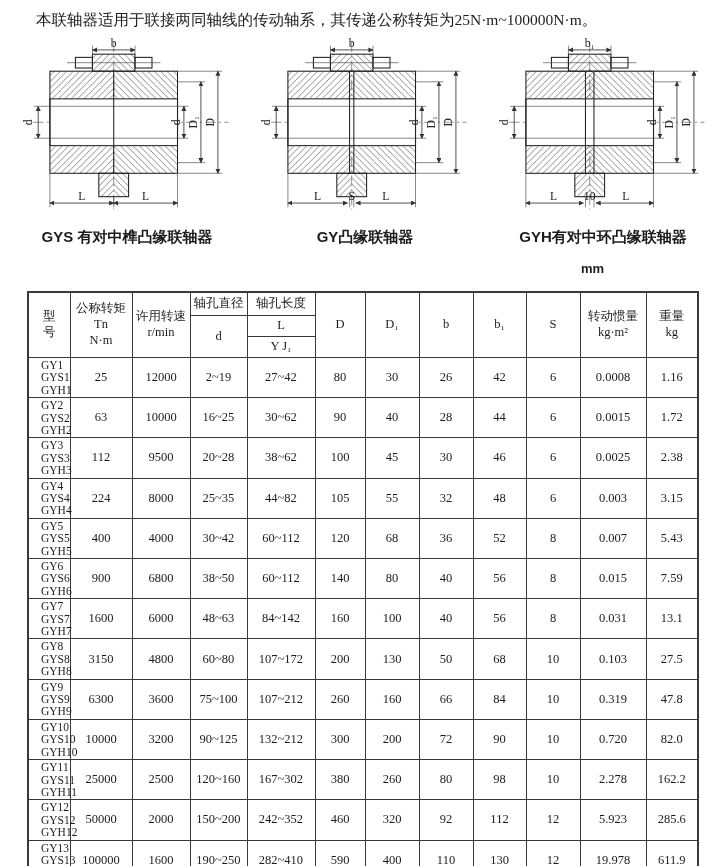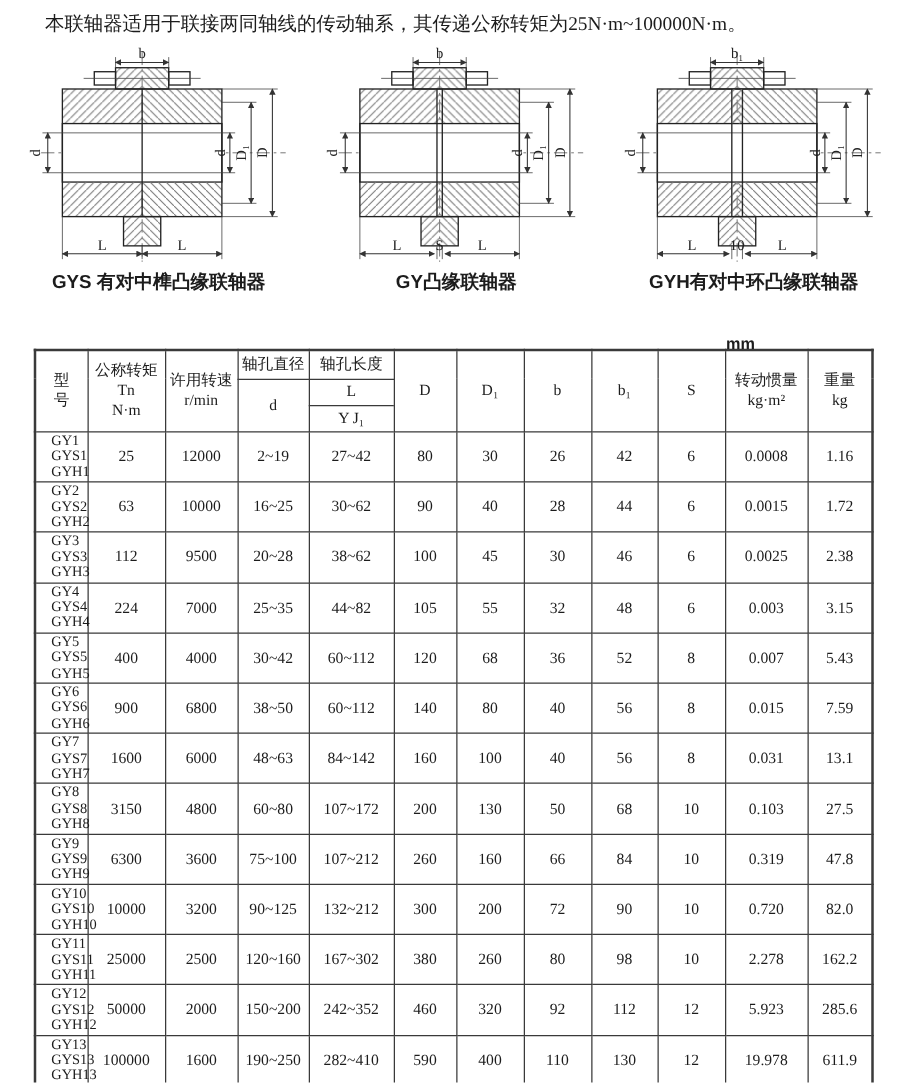--- a/index.html
+++ b/index.html
@@ -12,38 +12,38 @@
   }
   
   .figures{
     display:flex;justify-content:space-between;
     padding:4px 14px 0 18px;margin-top:2px;
   }
   .figure{text-align:center;}
   .figure svg{display:block;margin:0 auto;}
   .caption{
     font-family:"Liberation Sans","DejaVu Sans",sans-serif;
-    font-size:15px;font-weight:600;margin-top:0;white-space:nowrap;
+    font-size:15px;font-weight:600;margin-top:12px;white-space:nowrap;
   }
   svg text{
     font-family:"Liberation Serif","DejaVu Serif","DejaVu Sans",serif;
     font-size:11px;fill:#222;
   }
   .dimline{stroke:#333;stroke-width:0.8;fill:none;}
   .extline{stroke:#444;stroke-width:0.6;}
   .outline{stroke:#222;stroke-width:1;fill:none;}
   .cline{stroke:#555;stroke-width:0.6;stroke-dasharray:10 3 2 3;}
   
   .title-row{position:relative;margin-top:14px;height:22px;}
   .table-title{
     text-align:center;font-family:"Liberation Sans","DejaVu Sans",sans-serif;
     font-size:14.5px;font-weight:600;letter-spacing:1px;
   }
   .unit{
-    position:absolute;right:122px;top:18px;
+    position:absolute;right:122px;top:0;
     font-family:"Liberation Sans","DejaVu Sans",sans-serif;font-size:13px;font-weight:600;
   }
   
   table{
     border-collapse:collapse;table-layout:fixed;width:670px;
     margin:8px auto 0;border:2px solid #3a3a3a;
   }
   th,td{
     border:1px solid #3a3a3a;text-align:center;vertical-align:middle;
     font-size:12.5px;font-weight:normal;padding:1px 2px;
@@ -349,21 +349,21 @@
     <td>0.0025</td>
     <td>2.38</td>
   </tr>
       <tr>
     <td class="models">
       <span>GY4</span>
       <span>GYS4</span>
       <span>GYH4</span>
     </td>
     <td>224</td>
-    <td>7000</td>
+    <td>8000</td>
     <td>25~35</td>
     <td>44~82</td>
     <td>105</td>
     <td>55</td>
     <td>32</td>
     <td>48</td>
     <td>6</td>
     <td>0.003</td>
     <td>3.15</td>
   </tr>

